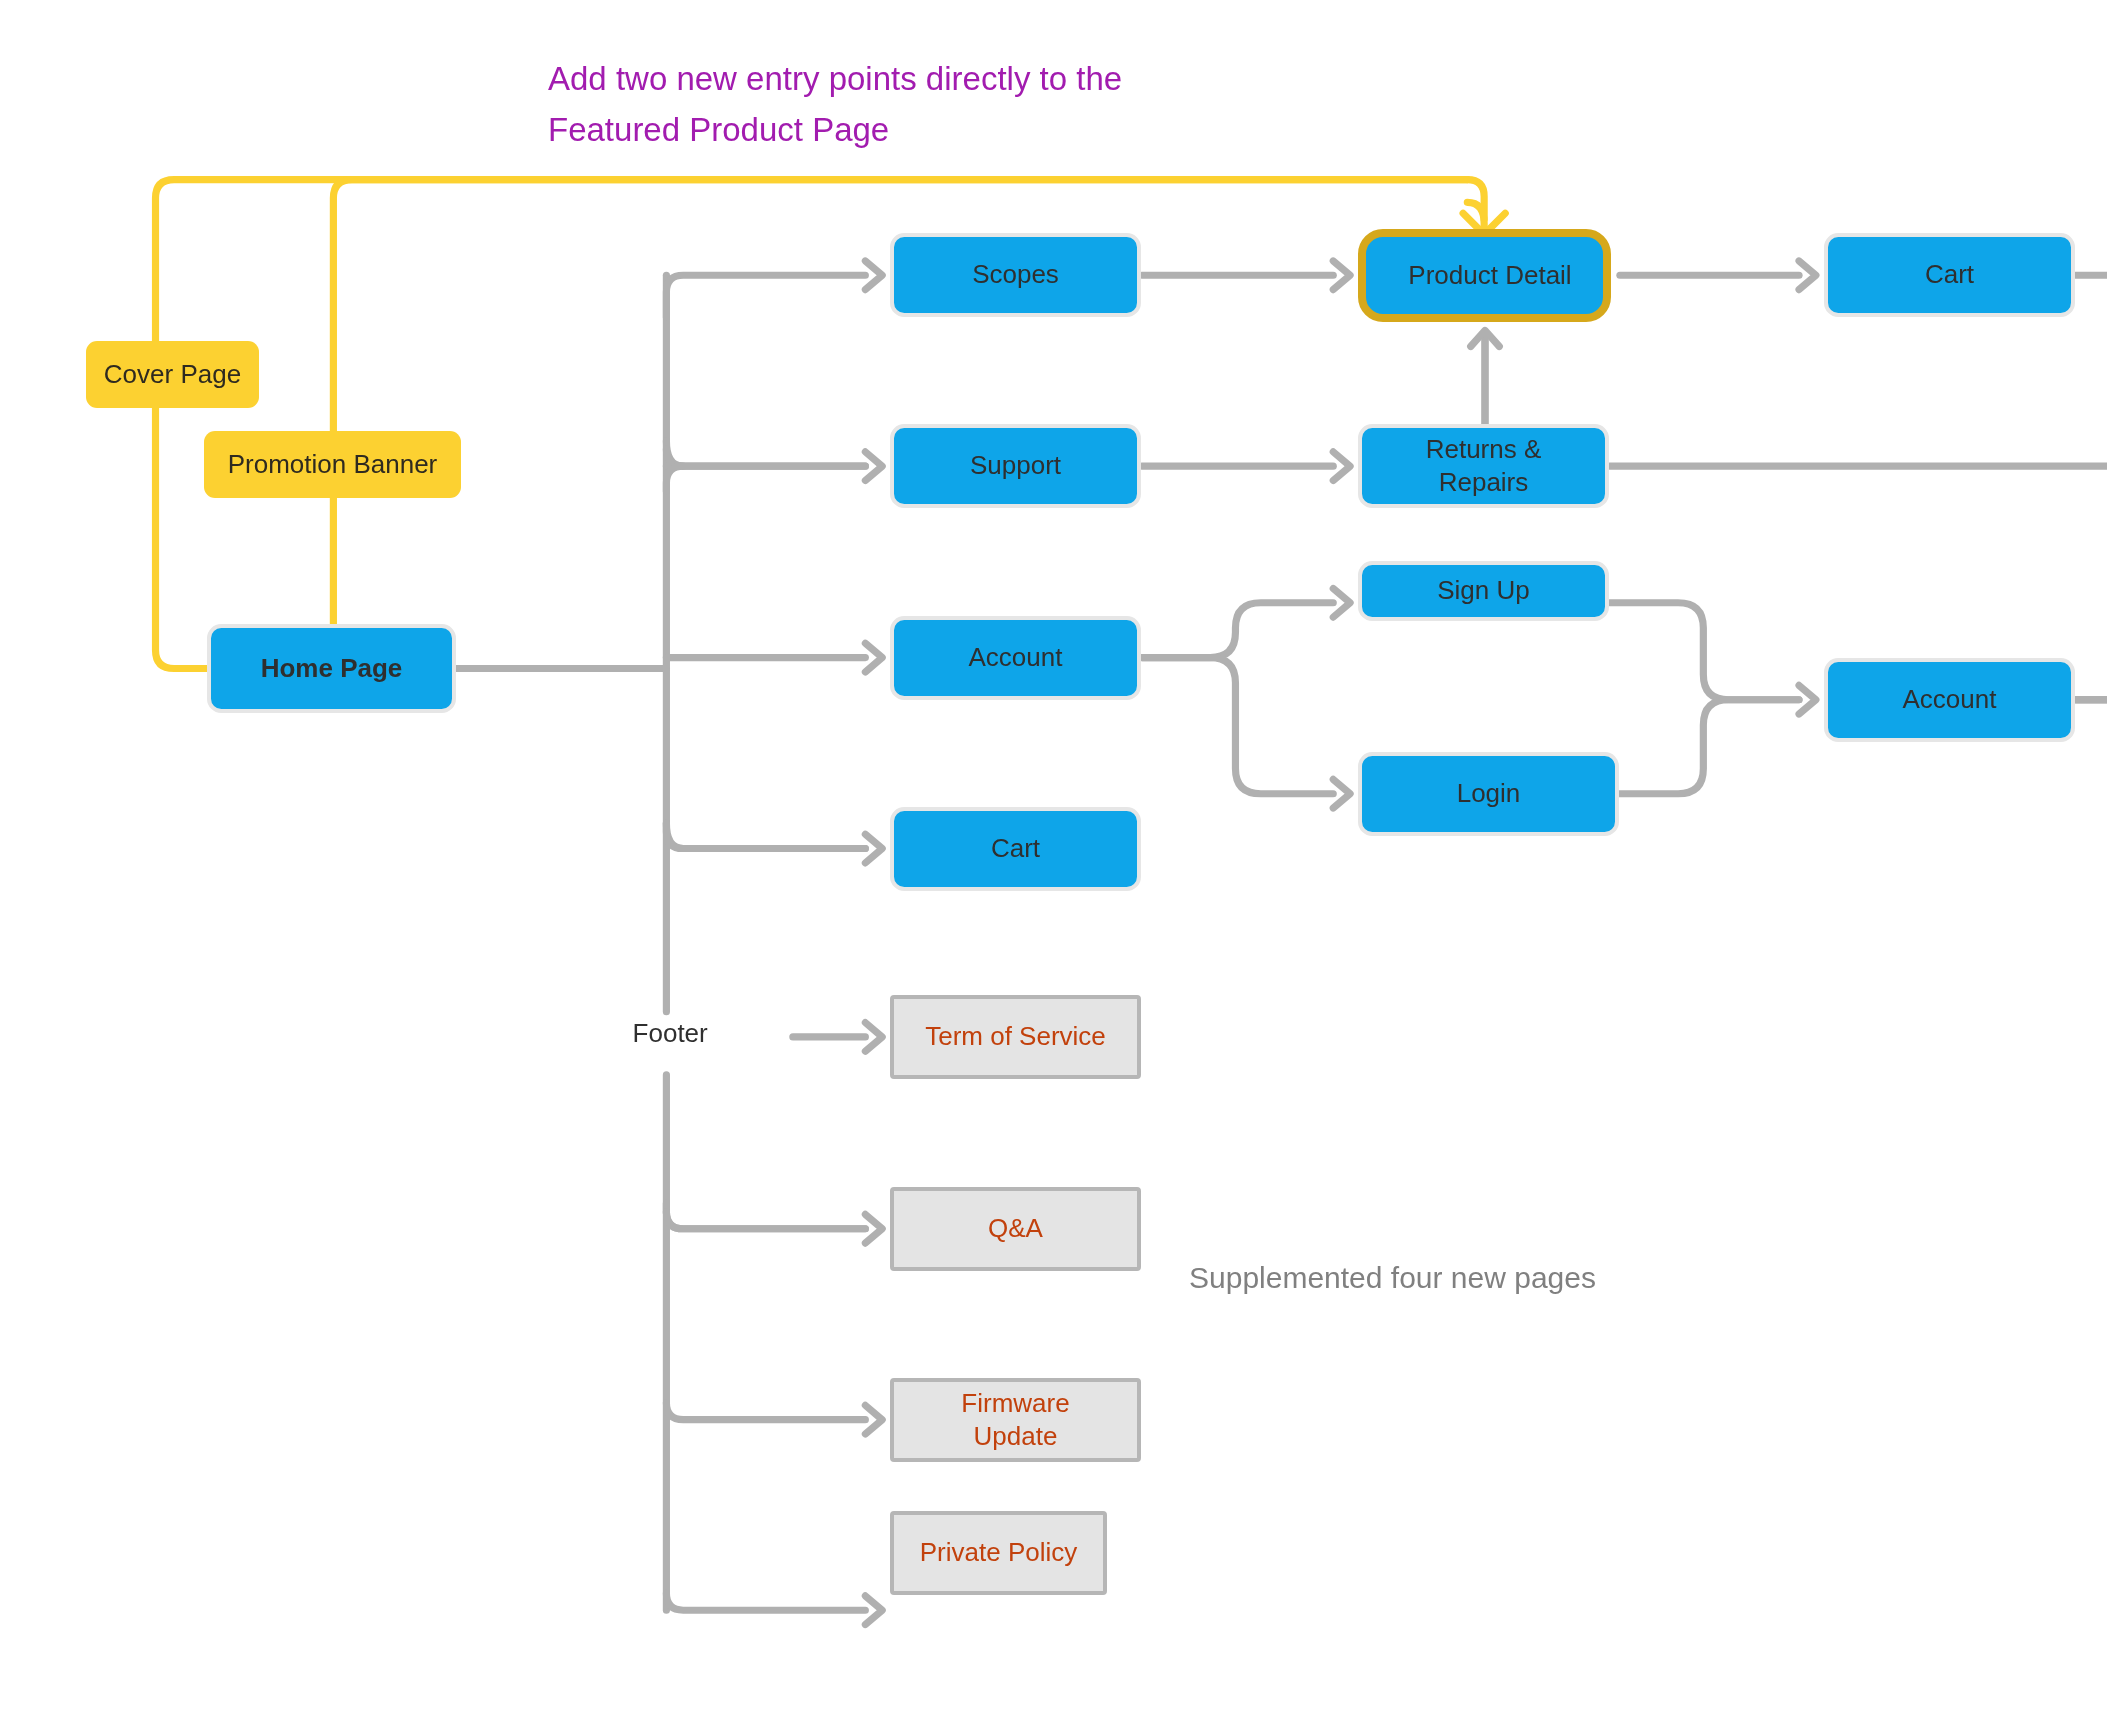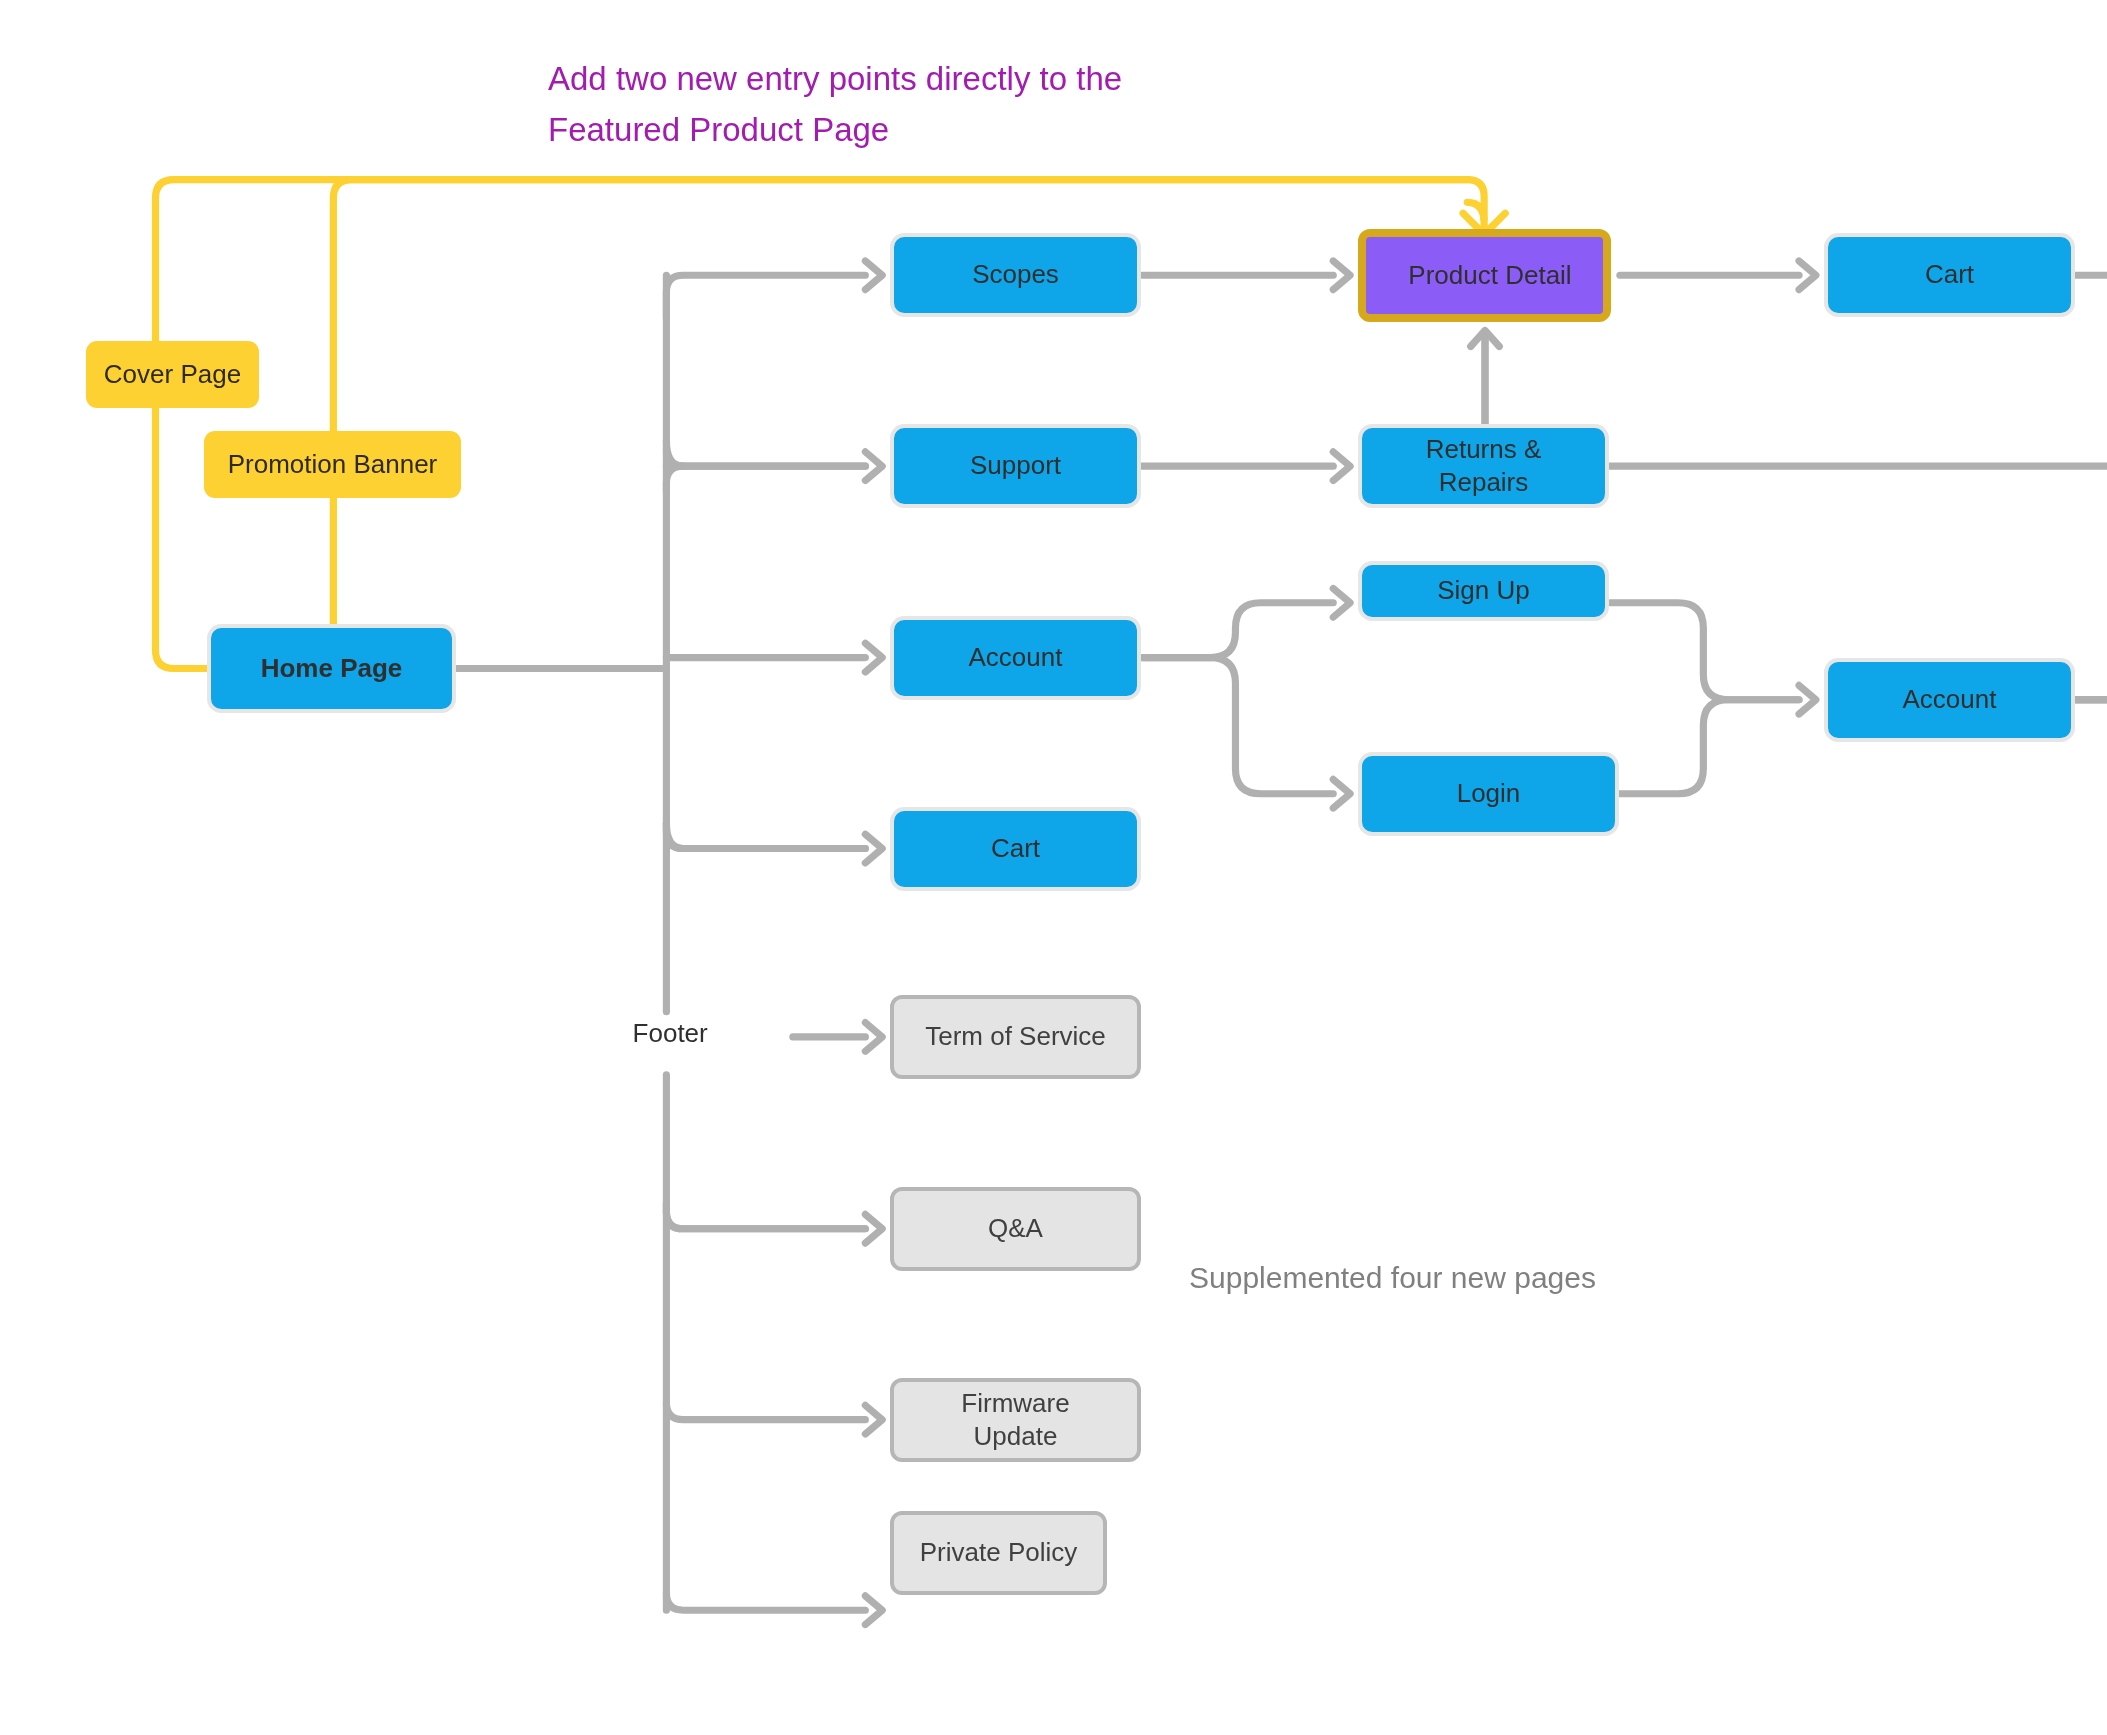--- a/index.html
+++ b/index.html
@@ -6,23 +6,23 @@
   body{font-family:"Liberation Sans",sans-serif;}
   #stage{position:relative;width:2594px;height:1735px;background:#fff;overflow:hidden;}
   svg.layer{position:absolute;left:0;top:0;width:2594px;height:1735px;}
 
   .node{position:absolute;box-sizing:border-box;display:flex;align-items:center;
         justify-content:center;text-align:center;line-height:1.28;}
 
   .node.plain{background:#0ea5e9;border:4.2px solid #E6E6E6;border-radius:14.3px;
         color:#2F2F2F;font-size:26px;}
   .node.plain.bold{font-weight:700;}
-  .node.gray{background:#E4E4E4;border:4.2px solid #B6B6B6;border-radius:12px;
-        color:#404040;font-size:26px;}
-  .node.hl{background:#8b5cf6;border:8.4px solid #D6A81B;border-radius:12px;
+  .node.gray{background:#E4E4E4;border:4.2px solid #B6B6B6;border-radius:4px;
+        color:#c2410c;font-size:26px;}
+  .node.hl{background:#0ea5e9;border:8.4px solid #D6A81B;border-radius:25px;
         color:#2F2F2F;font-size:26px;padding-left:11px;}
   .node.badge{background:#FCD131;border:none;border-radius:11px;color:#2E2A20;
         font-size:26px;}
 
   .free{position:absolute;white-space:nowrap;}
   .anno{color:#a21caf;font-size:33px;line-height:1.55;margin-left:10px;}
   .note{color:#808080;font-size:30px;}
   .edgelabel{color:#2F2F2F;font-size:26px;background:#ffffff;padding:0 7.6px;}
 </style>
 </head>

